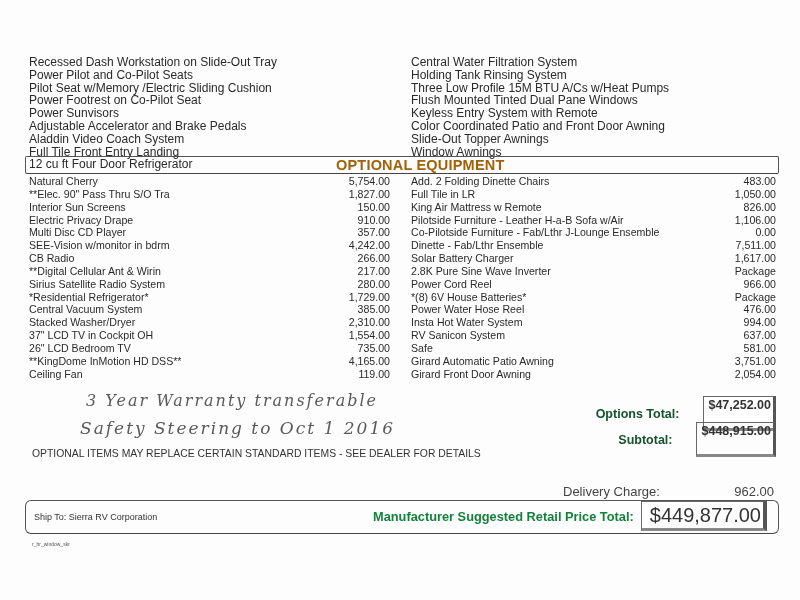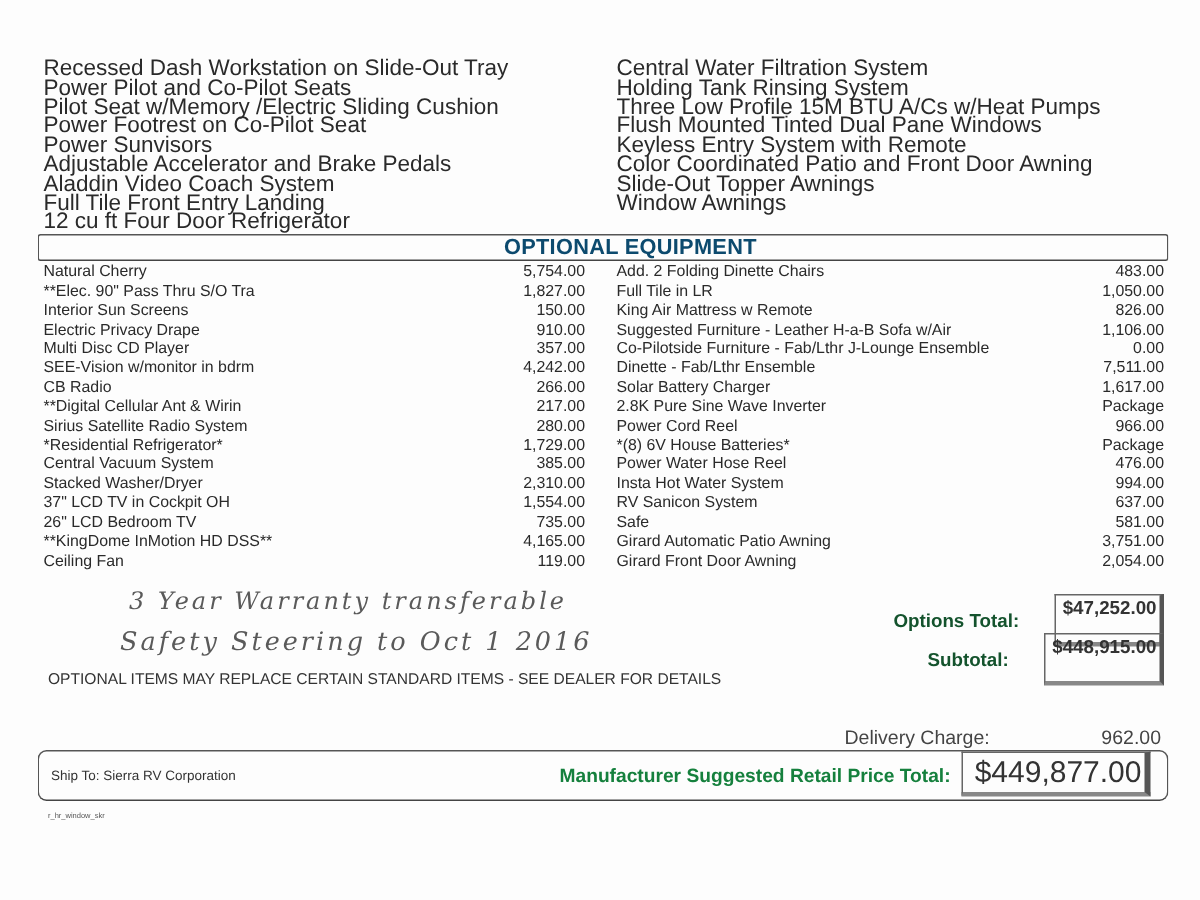--- a/index.html
+++ b/index.html
@@ -1,31 +1,31 @@
 <!DOCTYPE html>
 <html><head>
 <meta charset="utf-8">
 <style>
   html, body { margin:0; padding:0; }
   body {
     width:800px; height:600px; background:#fdfdfd; position:relative; overflow:hidden;
     font-family:"Liberation Sans", sans-serif; color:#2a2a2a;
   }
-  .std-col { position:absolute; top:40px; font-size:15px; line-height:12.8px; }
+  .std-col { position:absolute; top:56px; font-size:12px; line-height:12.8px; }
   .std-col.left { left:29px; }
   .std-col.right { left:411px; }
   .std-col div { white-space:nowrap; }
 
   .opt-header {
     position:absolute; left:25px; top:156px; width:752px; height:16px;
     border:1px solid #555; border-bottom:1.5px solid #444; border-radius:2px;
   }
   .opt-title {
     position:absolute; left:310px; top:0px; font-weight:bold; font-size:14.5px;
-    letter-spacing:0.2px; color:#0c4a6e;
+    letter-spacing:0.2px; color:#a16207;
   }
   .opt-col { position:absolute; top:175px; font-size:10.6px; line-height:12.85px; }
   .opt-col.left { left:29px; width:361px; }
   .opt-col.right { left:411px; width:365px; }
   .opt-row { display:flex; justify-content:space-between; white-space:nowrap; }
   .opt-row .price { text-align:right; }
   .total-line { position:absolute; display:flex; align-items:center; }
   .total-label { font-weight:bold; font-size:12.5px; color:#14532d; margin-right:24px; text-align:right; }
   .total-box {
     border:1px solid #666; border-right:3px solid #555; border-bottom:3px solid #888;
@@ -158,21 +158,21 @@
     </div>
   <div class="opt-row">
       <span>Full Tile in LR</span>
       <span class="price">1,050.00</span>
     </div>
   <div class="opt-row">
       <span>King Air Mattress w Remote</span>
       <span class="price">826.00</span>
     </div>
   <div class="opt-row">
-      <span>Suggested Furniture - Leather H-a-B Sofa w/Air</span>
+      <span>Pilotside Furniture - Leather H-a-B Sofa w/Air</span>
       <span class="price">1,106.00</span>
     </div>
   <div class="opt-row">
       <span>Co-Pilotside Furniture - Fab/Lthr J-Lounge Ensemble</span>
       <span class="price">0.00</span>
     </div>
   <div class="opt-row">
       <span>Dinette - Fab/Lthr Ensemble</span>
       <span class="price">7,511.00</span>
     </div>

